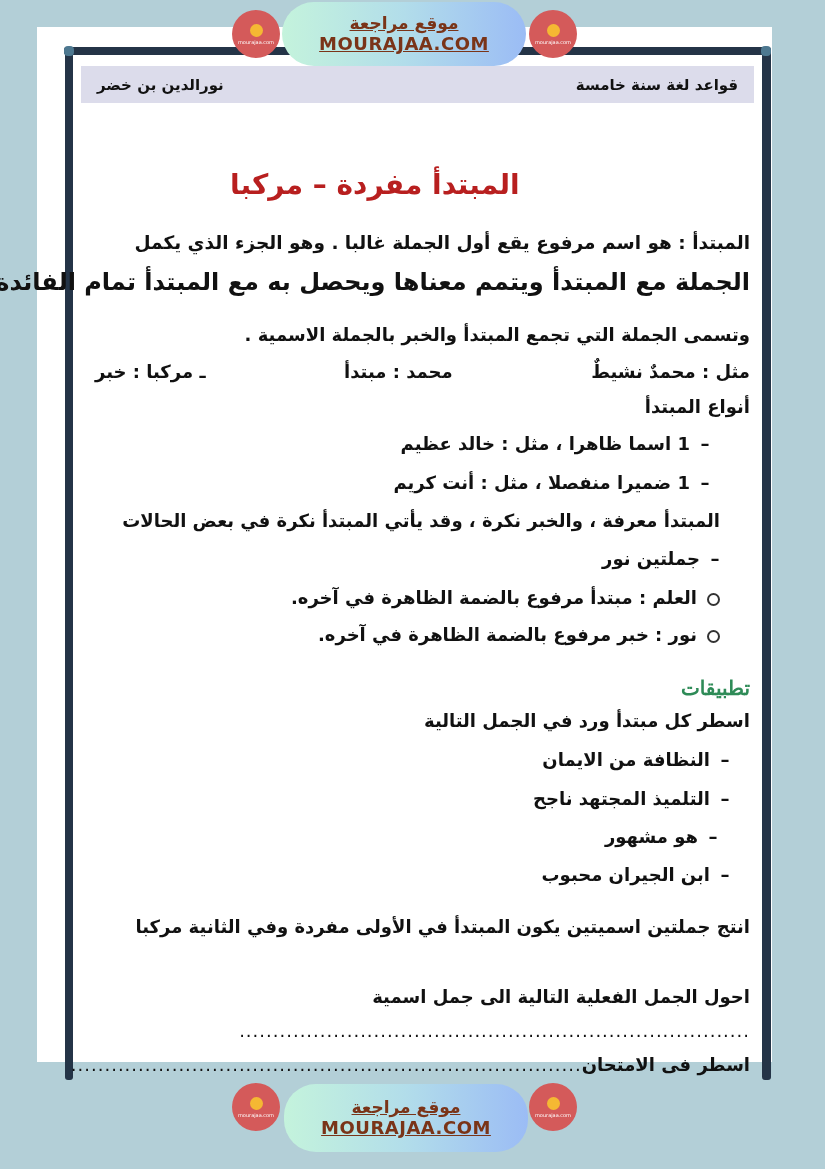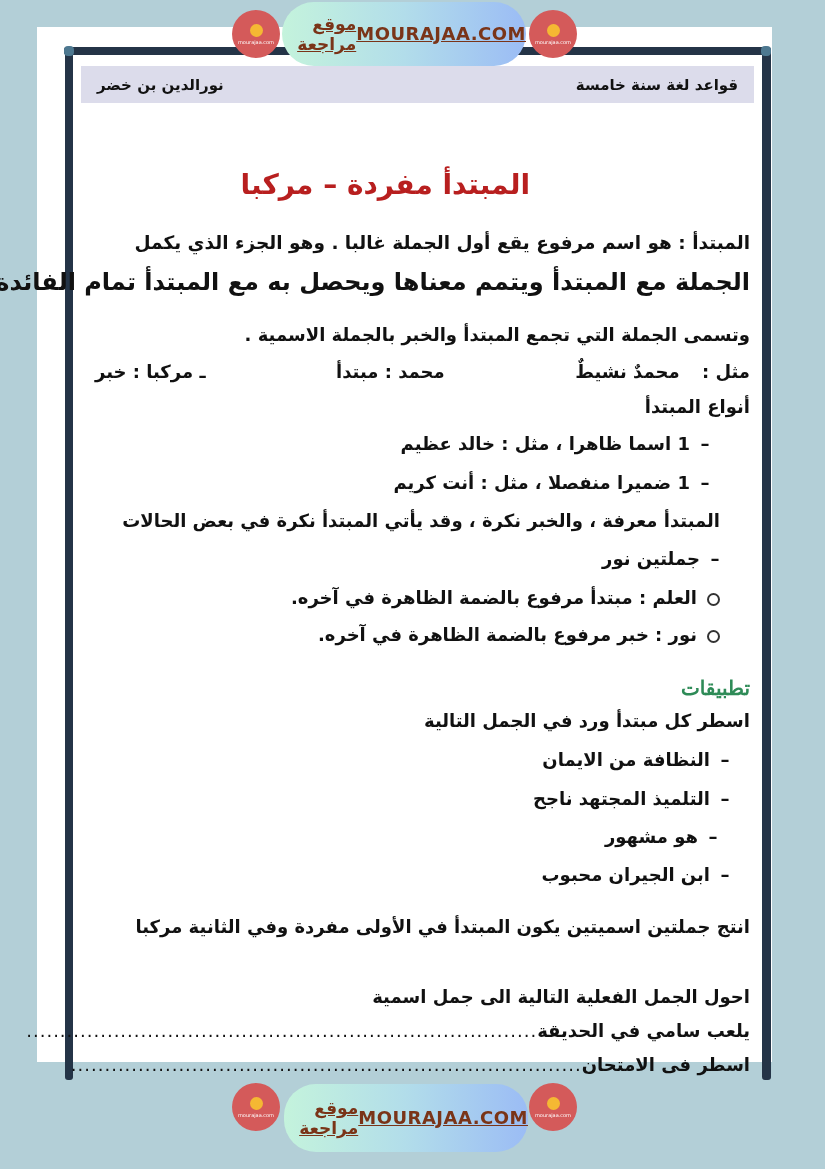--- a/index.html
+++ b/index.html
@@ -36,35 +36,35 @@
       direction: rtl;
       font-weight: bold; font-size: 15px; color: #111;
     }
     .content {
       position: absolute; left: 90px; top: 0; width: 660px;
       direction: rtl; text-align: right; color: #111; font-weight: bold;
     }
     .line { position: absolute; right: 0; white-space: nowrap; font-size: 18px; }
     .title {
       position: absolute; top: 168px; left: 230px; width: 300px;
-      text-align: right; direction: rtl;
+      text-align: left; direction: rtl;
       font-size: 28px; font-weight: bold; color: #b81f1f;
     }
     .green { color: #2e8b57; font-size: 20px; font-family: Liberation Serif, serif; }
     .dash { display: inline-block; width: 30px; text-align: center; }
     .bullet-o {
       display: inline-block; width: 9px; height: 9px; border: 2px solid #333;
       border-radius: 50%; margin-left: 10px; vertical-align: middle;
     }
     .dots { letter-spacing: 1px; font-weight: normal; }
 
     .badge {
       position: absolute; width: 244px; height: 64px; border-radius: 32px;
       background: linear-gradient(90deg, #c4f3dc 0%, #b2ddea 50%, #9bbcf5 100%);
-      display: flex; flex-direction: row; align-items: center; justify-content: center;
+      display: flex; flex-direction: column; align-items: center; justify-content: center;
       color: #7a3418; font-weight: bold; text-decoration: underline;
     }
     .badge .ar { font-size: 17px; direction: rtl; line-height: 20px; }
     .badge .en { font-size: 18px; line-height: 22px; letter-spacing: 0.5px; }
     .logo {
       position: absolute; width: 48px; height: 48px; border-radius: 50%;
       background: #d45a5a;
       display: flex; flex-direction: column; align-items: center; justify-content: center;
     }
     .logo .book {
@@ -92,21 +92,21 @@
 
 <div class="content">
   <div class="line" style="top:232px; font-size:18.5px">المبتدأ : هو اسم مرفوع يقع أول الجملة غالبا . وهو الجزء الذي يكمل</div>
   <div class="line" style="top:268px; font-size:24px">الجملة مع المبتدأ ويتمم معناها ويحصل به مع المبتدأ تمام الفائدة</div>
 
   <div class="line" style="top:324px">وتسمى الجملة التي تجمع المبتدأ والخبر بالجملة الاسمية .</div>
 
   <div class="line" style="top:361px; width:655px; display:flex; justify-content:space-between;">
     <span>
       <span>مثل :</span>
-      <span style="margin-right:16px">محمدٌ نشيطٌ</span>
+      <span style="margin-right:0">محمدٌ نشيطٌ</span>
     </span>
     <span>محمد : مبتدأ</span>
     <span>ـ مركبا : خبر</span>
   </div>
 
   <div class="line" style="top:396px">أنواع المبتدأ</div>
 
   <div class="line" style="top:433px; right:30px">
     <span class="dash">–</span><span>1 اسما ظاهرا ، مثل : خالد عظيم</span>
   </div>
@@ -139,21 +139,20 @@
     <span class="dash">–</span><span>هو مشهور</span>
   </div>
   <div class="line" style="top:864px; right:10px">
     <span class="dash">–</span><span>ابن الجيران محبوب</span>
   </div>
 
   <div class="line" style="top:916px">انتج جملتين اسميتين يكون المبتدأ في الأولى مفردة وفي الثانية مركبا</div>
 
   <div class="line" style="top:986px">احول الجمل الفعلية التالية الى جمل اسمية</div>
   <div class="line" style="top:1020px; width:600px; display:flex; justify-content:space-between;">
-    <span>يلعب سامي في الحديقة</span>
     <span class="dots">............................................................................</span>
   </div>
   <div class="line" style="top:1054px; width:600px; display:flex; justify-content:space-between;">
     <span>اسطر فى الامتحان</span>
     <span class="dots">............................................................................</span>
   </div>
 </div>
 
 <div class="logo" style="left:232px; top:10px">
   <div class="book"></div>

